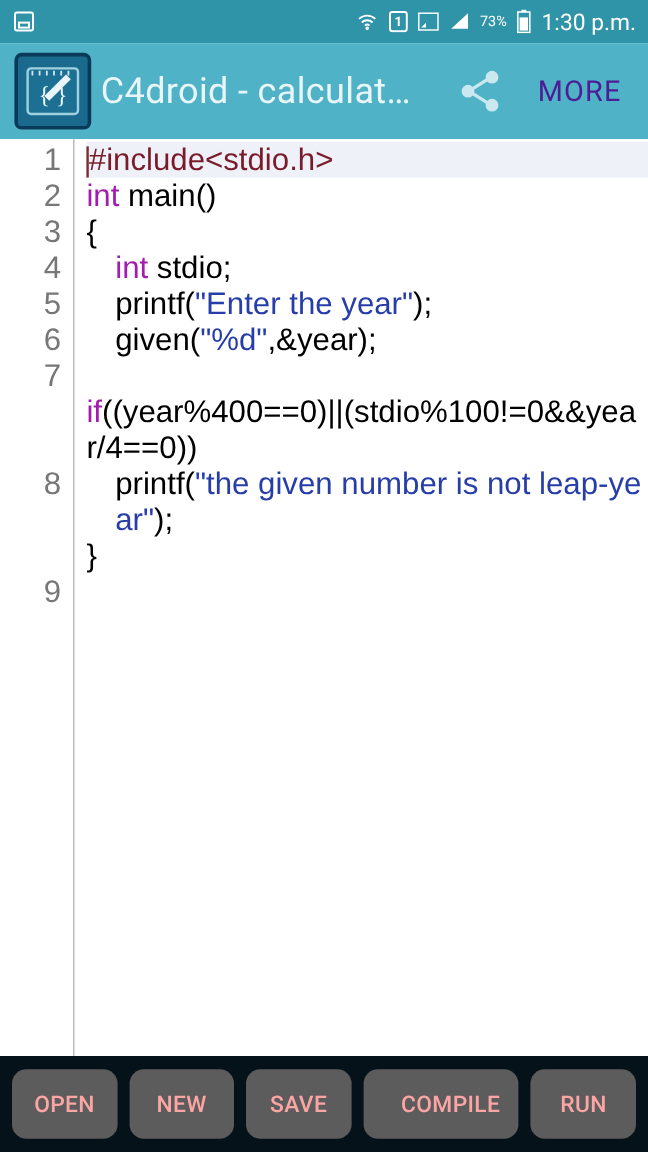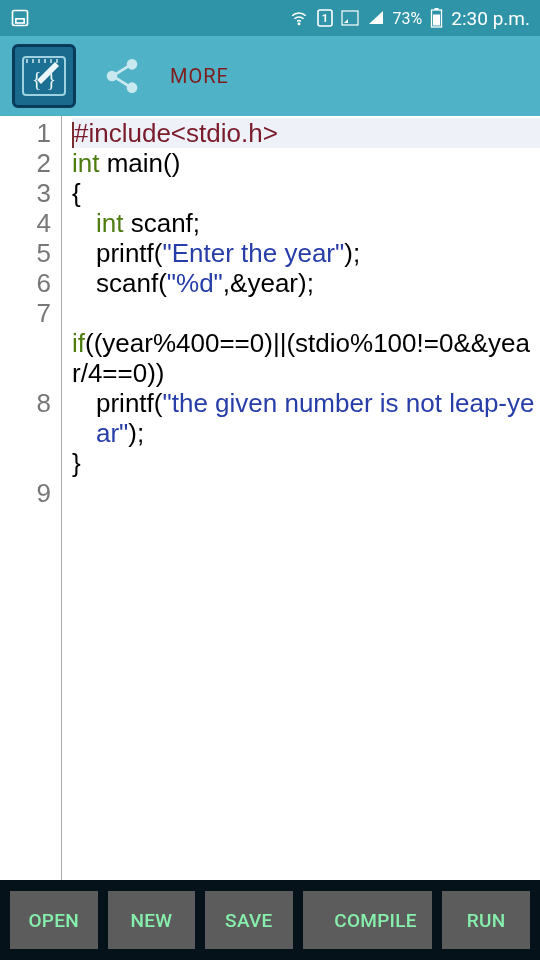--- a/index.html
+++ b/index.html
@@ -4,48 +4,48 @@
   <style>
     * { margin: 0; padding: 0; box-sizing: border-box; }
     html, body { width: 540px; height: 960px; overflow: hidden; font-family: Roboto, Arial, sans-serif; background: #fff; }
     .screen { width: 540px; height: 960px; display: flex; flex-direction: column; position: relative; }
 
     
     .statusbar { height: 36px; background: #2f94a8; color: #fff; display: flex; align-items: center; padding: 0 10px; font-size: 19px; }
     .statusbar .left { flex: 0 0 auto; }
     .statusbar .right { margin-left: auto; display: flex; align-items: center; gap: 8px; }
     .sb-icon { display: inline-flex; align-items: center; }
-    .battery-text { font-size: 16px; }
+    .battery-text { font-size: 12px; }
 
     
     .toolbar { height: 80px; background: #4fb2c6; display: flex; align-items: center; padding: 0 12px; color: #fff; }
     .app-icon { width: 64px; height: 64px; border: 3px solid #0a3a5a; border-radius: 6px; background: #196a8d; display: flex; align-items: center; justify-content: center; margin-right: 8px; }
     .app-title { font-size: 30px; color: #e9f6f9; flex: 1; white-space: nowrap; overflow: hidden; text-overflow: ellipsis; letter-spacing: 0.3px; }
     .share-btn { width: 56px; height: 56px; display: flex; align-items: center; justify-content: center; margin: 0 10px; }
-    .more-btn { font-size: 20px; color: #7f1d1d; padding: 6px 10px; letter-spacing: 1px; }
+    .more-btn { font-size: 24px; color: #4c1d95; padding: 6px 10px; letter-spacing: 1px; }
 
     
     .editor { flex: 1; display: flex; background: #fff; font-family: 'Segoe UI', Arial, sans-serif; font-size: 26px; line-height: 30px; color: #000; overflow: hidden; }
     .gutter { width: 62px; text-align: right; padding: 2px 10px 0 0; color: #777; border-right: 1.5px solid #aaa; user-select: none; }
     .gutter .ln { height: 30px; }
     .gutter .ln-empty { height: 60px; }
     .gutter .ln-big { height: 90px; }
     .code { flex: 1; padding: 2px 0 0 10px; position: relative; }
     .code-line { min-height: 30px; white-space: pre-wrap; word-break: break-all; }
     .hl-line { background: #eef2f8; }
     .code-line.indent { padding-left: 24px; }
-    .kw { color: #4d7c0f; }
+    .kw { color: #a21caf; }
     .pre { color: #7a1a2a; }
     .str { color: #273da8; }
     .num { color: #000; text-align: right; }
     .cursor { border-left: 2px solid #7a2f2f; display: inline-block; height: 26px; vertical-align: text-bottom; }
 
     
     .bottombar { height: 80px; background: #05121a; display: flex; align-items: center; justify-content: space-around; padding: 8px 10px; gap: 10px; }
-    .bottombar .btn { flex: 1; height: 58px; background: #5c5c5c; color: #86efac; font-size: 19px; font-weight: 500; display: flex; align-items: center; justify-content: center; letter-spacing: 0.3px; border-radius: 0; }
+    .bottombar .btn { flex: 1; height: 58px; background: #5c5c5c; color: #fca5a5; font-size: 19px; font-weight: 500; display: flex; align-items: center; justify-content: center; letter-spacing: 0.3px; border-radius: 12px; }
     .bottombar .btn.wide { flex: 1.3; padding-left: 16px; }
   </style>
 </head>
 <body>
 
 <div class="screen">
 
   <div class="statusbar">
     <span class="sb-icon left">
       <svg width="20" height="20" viewBox="0 0 24 24" fill="none" stroke="#fff" stroke-width="2">
@@ -80,33 +80,34 @@
           </svg>
       </span>
       <span class="battery-text">73%</span>
       <span class="sb-icon">
         <svg width="13" height="20" viewBox="0 0 12 20">
             <rect x="4" y="0" width="4" height="2" fill="#fff"></rect>
             <rect x="1" y="2" width="10" height="17" fill="none" stroke="#fff" stroke-width="1.3"></rect>
             <rect x="2.5" y="6.5" width="7" height="11" fill="#fff"></rect>
           </svg>
       </span>
-      <span>2:30 p.m.</span>
+      <span>1:30 p.m.</span>
     </div>
   </div>
 
   <div class="toolbar">
     <div class="app-icon">
       <svg width="50" height="50" viewBox="0 0 50 50">
         <rect x="4" y="6" width="42" height="38" rx="3" fill="#1c7093" stroke="#9fd1e0" stroke-width="2"></rect>
         <path d="M8 8 l0 4 M14 8 l0 4 M20 8 l0 4 M26 8 l0 4 M32 8 l0 4 M38 8 l0 4" stroke="#cfe9f0" stroke-width="1.5"></path>
         <text x="13" y="35" font-size="20" fill="#eaf6f9" font-family="serif">{  }</text>
         <path d="M22 33 L40 15 L36 11 L18 29 Z" fill="#eaf6f9"></path>
       </svg>
     </div>
+    <div class="app-title">C4droid - calculat…</div>
     <div class="share-btn">
       <svg width="40" height="40" viewBox="0 0 24 24" fill="none" stroke="#c9e8ef" stroke-width="1.6">
         <circle cx="18" cy="5" r="2.4" fill="#c9e8ef"></circle>
         <circle cx="6" cy="12" r="2.4" fill="#c9e8ef"></circle>
         <circle cx="18" cy="19" r="2.4" fill="#c9e8ef"></circle>
         <line x1="8" y1="11" x2="16" y2="6"></line>
         <line x1="8" y1="13" x2="16" y2="18"></line>
       </svg>
     </div>
     <div class="more-btn">MORE</div>
@@ -122,23 +123,23 @@
       <div class="ln">6</div>
       <div class="ln">7</div>
       <div class="ln-empty"></div>
       <div class="ln-big">8</div>
       <div class="ln">9</div>
     </div>
     <div class="code">
       <div class="code-line hl-line"><span class="cursor"></span><span class="pre">#include&lt;stdio.h&gt;</span></div>
       <div class="code-line"><span class="kw">int</span><span> main()</span></div>
       <div class="code-line">{</div>
-      <div class="code-line indent"><span class="kw">int</span><span> scanf;</span></div>
+      <div class="code-line indent"><span class="kw">int</span><span> stdio;</span></div>
       <div class="code-line indent"><span>printf(</span><span class="str">"Enter the year"</span><span>);</span></div>
-      <div class="code-line indent"><span>scanf(</span><span class="str">"%d"</span><span>,&amp;year);</span></div>
+      <div class="code-line indent"><span>given(</span><span class="str">"%d"</span><span>,&amp;year);</span></div>
       <div class="code-line"></div>
       <div class="code-line"><span class="kw">if</span><span>((year%</span><span class="num">400</span><span>==</span><span class="num">0</span><span>)||(stdio%</span><span class="num">100</span><span>!=</span><span class="num">0</span><span>&amp;&amp;year/</span><span class="num">4</span><span>==</span><span class="num">0</span><span>))</span></div>
       <div class="code-line indent"><span>printf(</span><span class="str">"the given number is not leap-year"</span><span>);</span></div>
       <div class="code-line">}</div>
     </div>
   </div>
 
   <div class="bottombar">
     <div class="btn">OPEN</div>
     <div class="btn">NEW</div>

